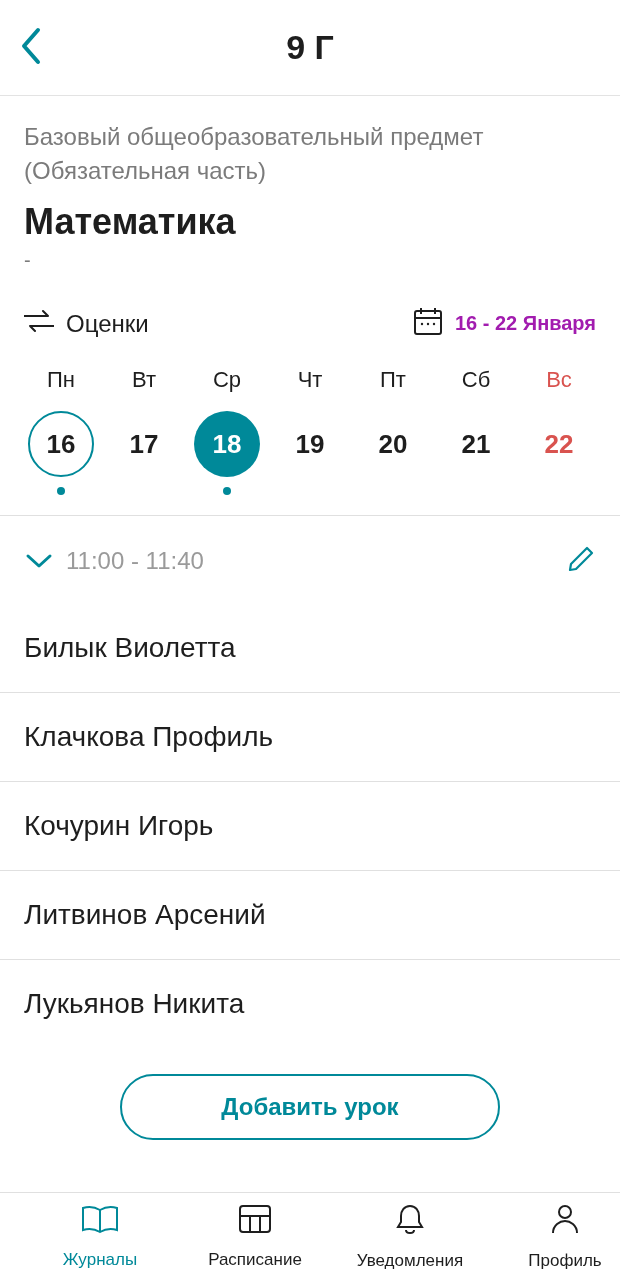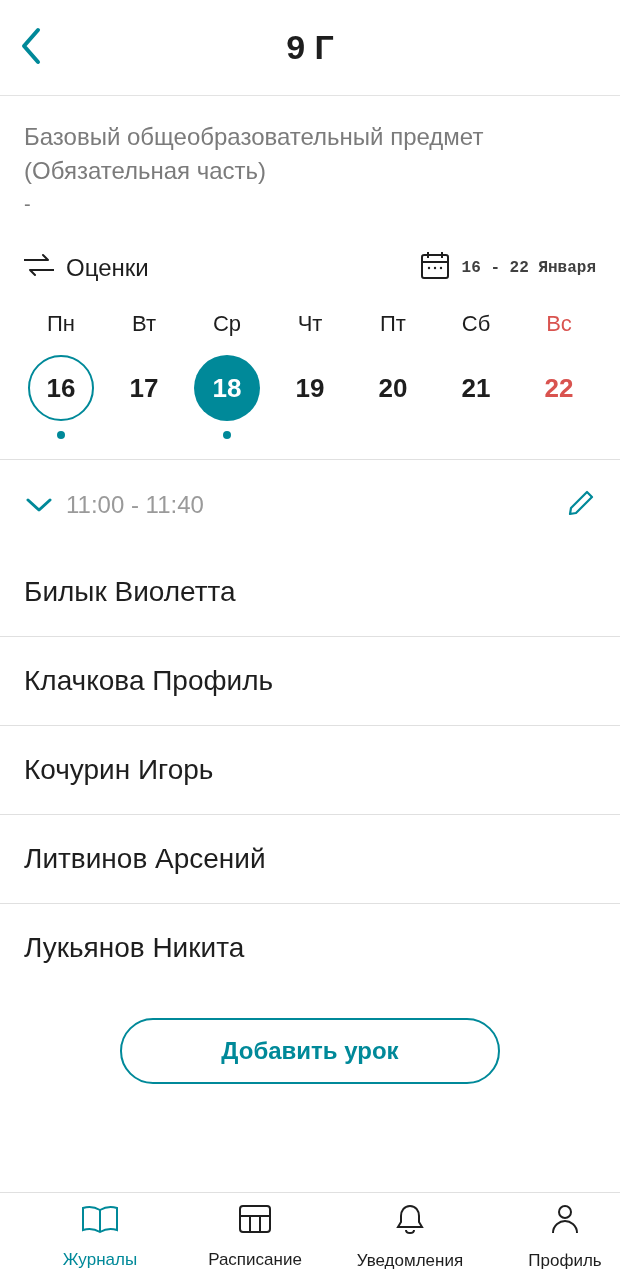--- a/index.html
+++ b/index.html
@@ -10,21 +10,21 @@
     .header .back { position: absolute; left: 18px; top: 50%; transform: translateY(-50%); }
     .header .title { flex: 1; text-align: center; font-size: 34px; font-weight: 600; color: #1e1e1e; }
 
     .content { padding: 24px 24px 0 24px; }
     .sub-type { font-size: 24px; color: #7b7b7b; line-height: 1.4; }
     .subject { font-size: 36px; font-weight: 700; margin-top: 14px; }
     .subject-dash { font-size: 20px; color: #7b7b7b; margin-top: 6px; }
 
     .switch-row { display: flex; align-items: center; justify-content: space-between; margin-top: 34px; }
     .switch-left { display: flex; align-items: center; gap: 12px; font-size: 24px; color: #1e1e1e; }
-    .switch-right { display: flex; align-items: center; gap: 12px; font-size: 16px; font-weight: 700; color: #404040; font-family: Liberation Mono, monospace; }
+    .switch-right { display: flex; align-items: center; gap: 12px; font-size: 20px; font-weight: 700; color: #a21caf; }
 
     .week { display: flex; justify-content: space-between; margin-top: 26px; padding: 0 2px; }
     .day { display: flex; flex-direction: column; align-items: center; width: 70px; }
     .day-name { font-size: 22px; color: #1e1e1e; }
     .day-name.weekend { color: #d9534f; }
     .day-num-wrap { margin-top: 18px; width: 66px; height: 66px; border-radius: 50%; display: flex; align-items: center; justify-content: center; }
     .day-num { font-size: 26px; font-weight: 600; color: #1e1e1e; }
     .day-num.weekend { color: #d9534f; }
     .day-num-wrap.outline { border: 2px solid #008999; }
     .day-num-wrap.selected { background: #008999; }
@@ -59,20 +59,21 @@
   <div class="back chev-left">
     <svg width="28" height="44" viewBox="0 0 28 44">
         <path d="M20 6 L6 22 L20 38"></path>
       </svg>
   </div>
   <div class="title">9 Г</div>
 </div>
 
 <div class="content">
   <div class="sub-type">Базовый общеобразовательный предмет (Обязательная часть)</div>
+  <div class="subject">Математика</div>
   <div class="subject-dash">-</div>
 
   <div class="switch-row">
     <div class="switch-left">
       <span>
         <svg width="30" height="26" viewBox="0 0 30 26" fill="none" stroke="#1e1e1e" stroke-width="2" stroke-linecap="round">
             <path d="M0 8 H24 M24 8 L19 3"></path>
             <path d="M30 18 H6 M6 18 L11 23"></path>
           </svg>
       </span>

